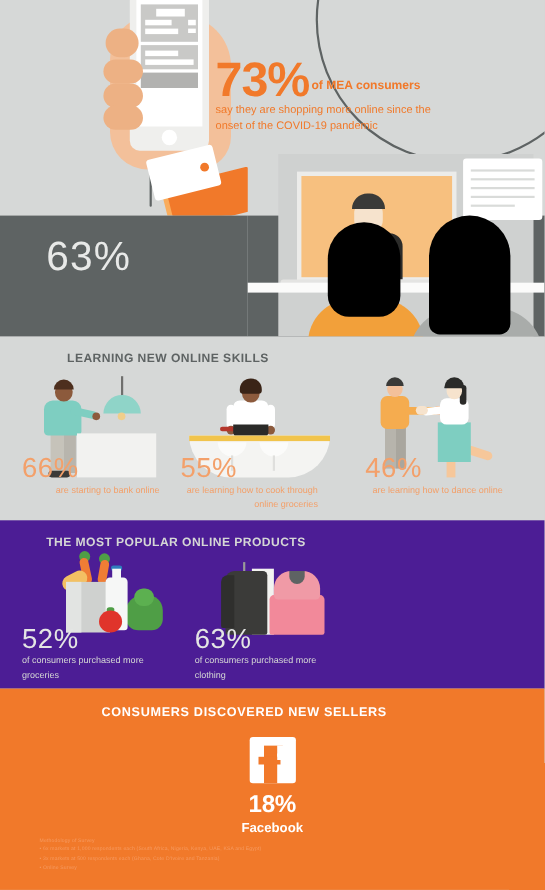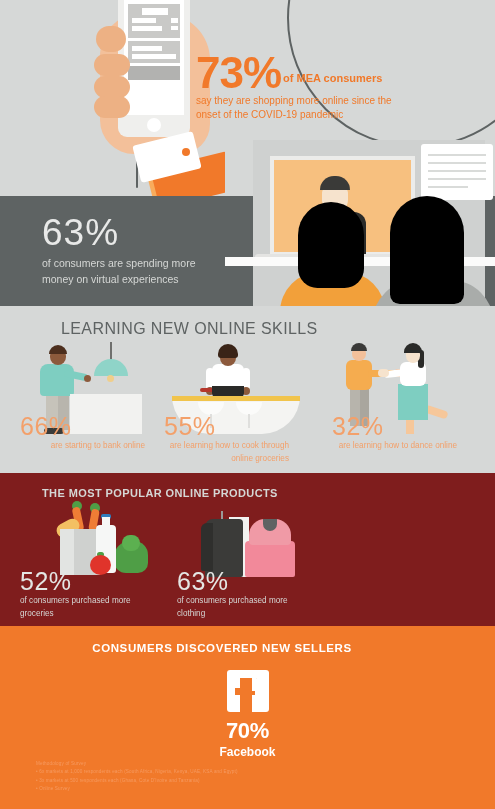--- a/index.html
+++ b/index.html
@@ -57,21 +57,21 @@
   .bubble-ln { position:absolute; left:7px; width:58px; height:2px; background:#d9dbd9; }
   .p-left { position:absolute; left:55px; top:62px; width:122px; height:104px; }
   .pl-hair { position:absolute; left:18px; top:0; width:66px; height:86px; background:#000; border-radius:34px 34px 20px 20px; }
   .pl-shirt { position:absolute; left:0px; top:70px; width:105px; height:60px; background:#f2a03a; border-radius:40px 40px 0 0; }
   .p-right { position:absolute; left:155px; top:56px; width:120px; height:110px; }
   .pr-hair { position:absolute; left:10px; top:0; width:74px; height:108px; background:#000; border-radius:38px 38px 10px 10px; }
   .pr-shirt { position:absolute; left:-8px; top:84px; width:122px; height:60px; background:#a9acaa; border-radius:44px 44px 0 0; }
 
   
   .sec-skills { position:absolute; left:0; top:306px; width:495px; height:167px; background:#d6d8d7; }
-  .sec-head-light { font-size:16px; font-weight:normal; color:#5e6363; letter-spacing:0.4px;padding-left:19px; }
+  .sec-head-light { font-size:11px; font-weight:bold; color:#5e6363; letter-spacing:0.4px;padding-left:19px; }
   .sec-head-dark { font-size:11px; font-weight:bold; color:#d5d7d5; letter-spacing:0.4px; }
   .skills-row { position:absolute; left:0; top:36px; width:409px; height:130px;text-align:right; }
   .skill { position:absolute; width:155px; height:130px; }
   .sk1 { left:18px; } .sk2 { left:162px; } .sk3 { left:330px; }
   .sk-art { position:absolute; left:0; top:0; width:155px; height:74px; }
   .pct-o { font-size:25px; color:#f3a06a; font-weight:300; letter-spacing:0.5px; }
   .cap-o { font-size:8.2px; color:#f3a06a; line-height:1.55; width:125px; }
   .sk-num { position:absolute; left:2px; top:70px; }
   .sk-cap { position:absolute; left:2px; top:98px; }
 
@@ -118,21 +118,21 @@
   .dn-w-hair { position:absolute; left:74px; top:1px; width:18px; height:10px; background:#2a2a28; border-radius:9px 9px 0 0; }
   .dn-w-pony { position:absolute; left:88px; top:8px; width:6px; height:18px; background:#2a2a28; border-radius:3px; }
   .dn-w-torso { position:absolute; left:70px; top:20px; width:26px; height:24px; background:#fff; border-radius:6px; }
   .dn-w-arm { position:absolute; left:54px; top:28px; width:22px; height:7px; background:#fff; border-radius:4px; transform:rotate(-6deg); }
   .dn-w-hand { position:absolute; left:48px; top:27px; width:11px; height:8px; background:#f6e3cd; border-radius:5px; }
   .dn-w-skirt { position:absolute; left:68px; top:42px; width:30px; height:36px; background:#7ecec1; }
   .dn-w-leg { position:absolute; left:76px; top:76px; width:8px; height:16px; background:#f6c79a; }
   .dn-w-kick { position:absolute; left:94px; top:66px; width:24px; height:8px; background:#f6c79a; border-radius:4px; transform:rotate(18deg); }
 
   
-  .sec-prod { position:absolute; left:0; top:473px; width:495px; height:153px; background:#7f1d1d; }
+  .sec-prod { position:absolute; left:0; top:473px; width:495px; height:153px; background:#4c1d95; }
   .prod-row { position:absolute; left:0; top:34px; width:473px; height:118px; }
   .prod { position:absolute; width:160px; height:118px; }
   .pr1 { left:18px; } .pr2 { left:175px; } .pr3 { left:330px; }
   .pr-art { position:absolute; left:0; top:0; width:150px; height:72px; }
   .pct-l { font-size:25px; color:#e4e6e4; font-weight:300; letter-spacing:0.5px; }
   .cap-l { font-size:8.2px; color:#d5d7d5; line-height:1.55; width:130px; }
   .pr-num { position:absolute; left:2px; top:60px; }
   .pr-cap { position:absolute; left:2px; top:88px; }
 
   
@@ -233,21 +233,20 @@
       <div>
         <span class="big73">73%</span><span class="inline-sub">of MEA consumers</span>
       </div>
       <div class="heroline">say they are shopping more online since the</div>
       <div class="heroline">onset of the COVID-19 pandemic</div>
     </div>
   </section>
 
   <section class="band63">
     <div class="b63-num">63%</div>
-    <div class="b63-txt">of consumers are spending more money on virtual experiences</div>
   </section>
 
   <div class="laptop-scene" style="top:140px;">
     <div class="ls-bg"></div>
     <div class="ls-grey"></div>
     <div class="ls-wall"></div>
     <div class="lap-screen">
       <div class="lap-inner">
         <div class="vc-body"></div>
         <div class="vc-head"></div>
@@ -330,21 +329,21 @@
           <div class="dn-w-kick"></div>
             <div class="dn-w-leg"></div>
             <div class="dn-w-skirt"></div>
           <div class="dn-w-arm"></div>
             <div class="dn-w-hand"></div>
             <div class="dn-w-torso"></div>
           <div class="dn-w-pony"></div>
             <div class="dn-w-head"></div>
             <div class="dn-w-hair"></div>
         </div>
-        <div class="sk-num pct-o">32%</div>
+        <div class="sk-num pct-o">46%</div>
         <div class="sk-cap cap-o">are learning how to dance online</div>
       </div>
     </div>
   </section>
 
   <section class="sec-prod">
     <div class="sec-head-dark" style="position:absolute;left:42px;top:14px;">THE MOST POPULAR ONLINE PRODUCTS</div>
 
     <div class="prod-row">
       <div class="prod pr1">
@@ -389,21 +388,21 @@
   <section class="sec-social">
     <div class="soc-head">CONSUMERS DISCOVERED NEW SELLERS</div>
     <div class="soc-items">
       <div class="soc">
         <div class="fb-sq">
           <div class="fb-f"></div>
             <div class="fb-f-bar"></div>
             <div class="fb-f-top"></div>
             <div class="fb-f-hook"></div>
         </div>
-        <div class="soc-pct">70%</div>
+        <div class="soc-pct">18%</div>
         <div class="soc-name">Facebook</div>
       </div>
     </div>
   </section>
 
   <div class="methodology">
     <div>Methodology of Survey</div>
     <div>• 6x markets at 1,000 respondents each (South Africa, Nigeria, Kenya, UAE, KSA and Egypt)</div>
     <div>• 3x markets at 500 respondents each (Ghana, Cote D'Ivoire and Tanzania)</div>
     <div>• Online Survey</div>

